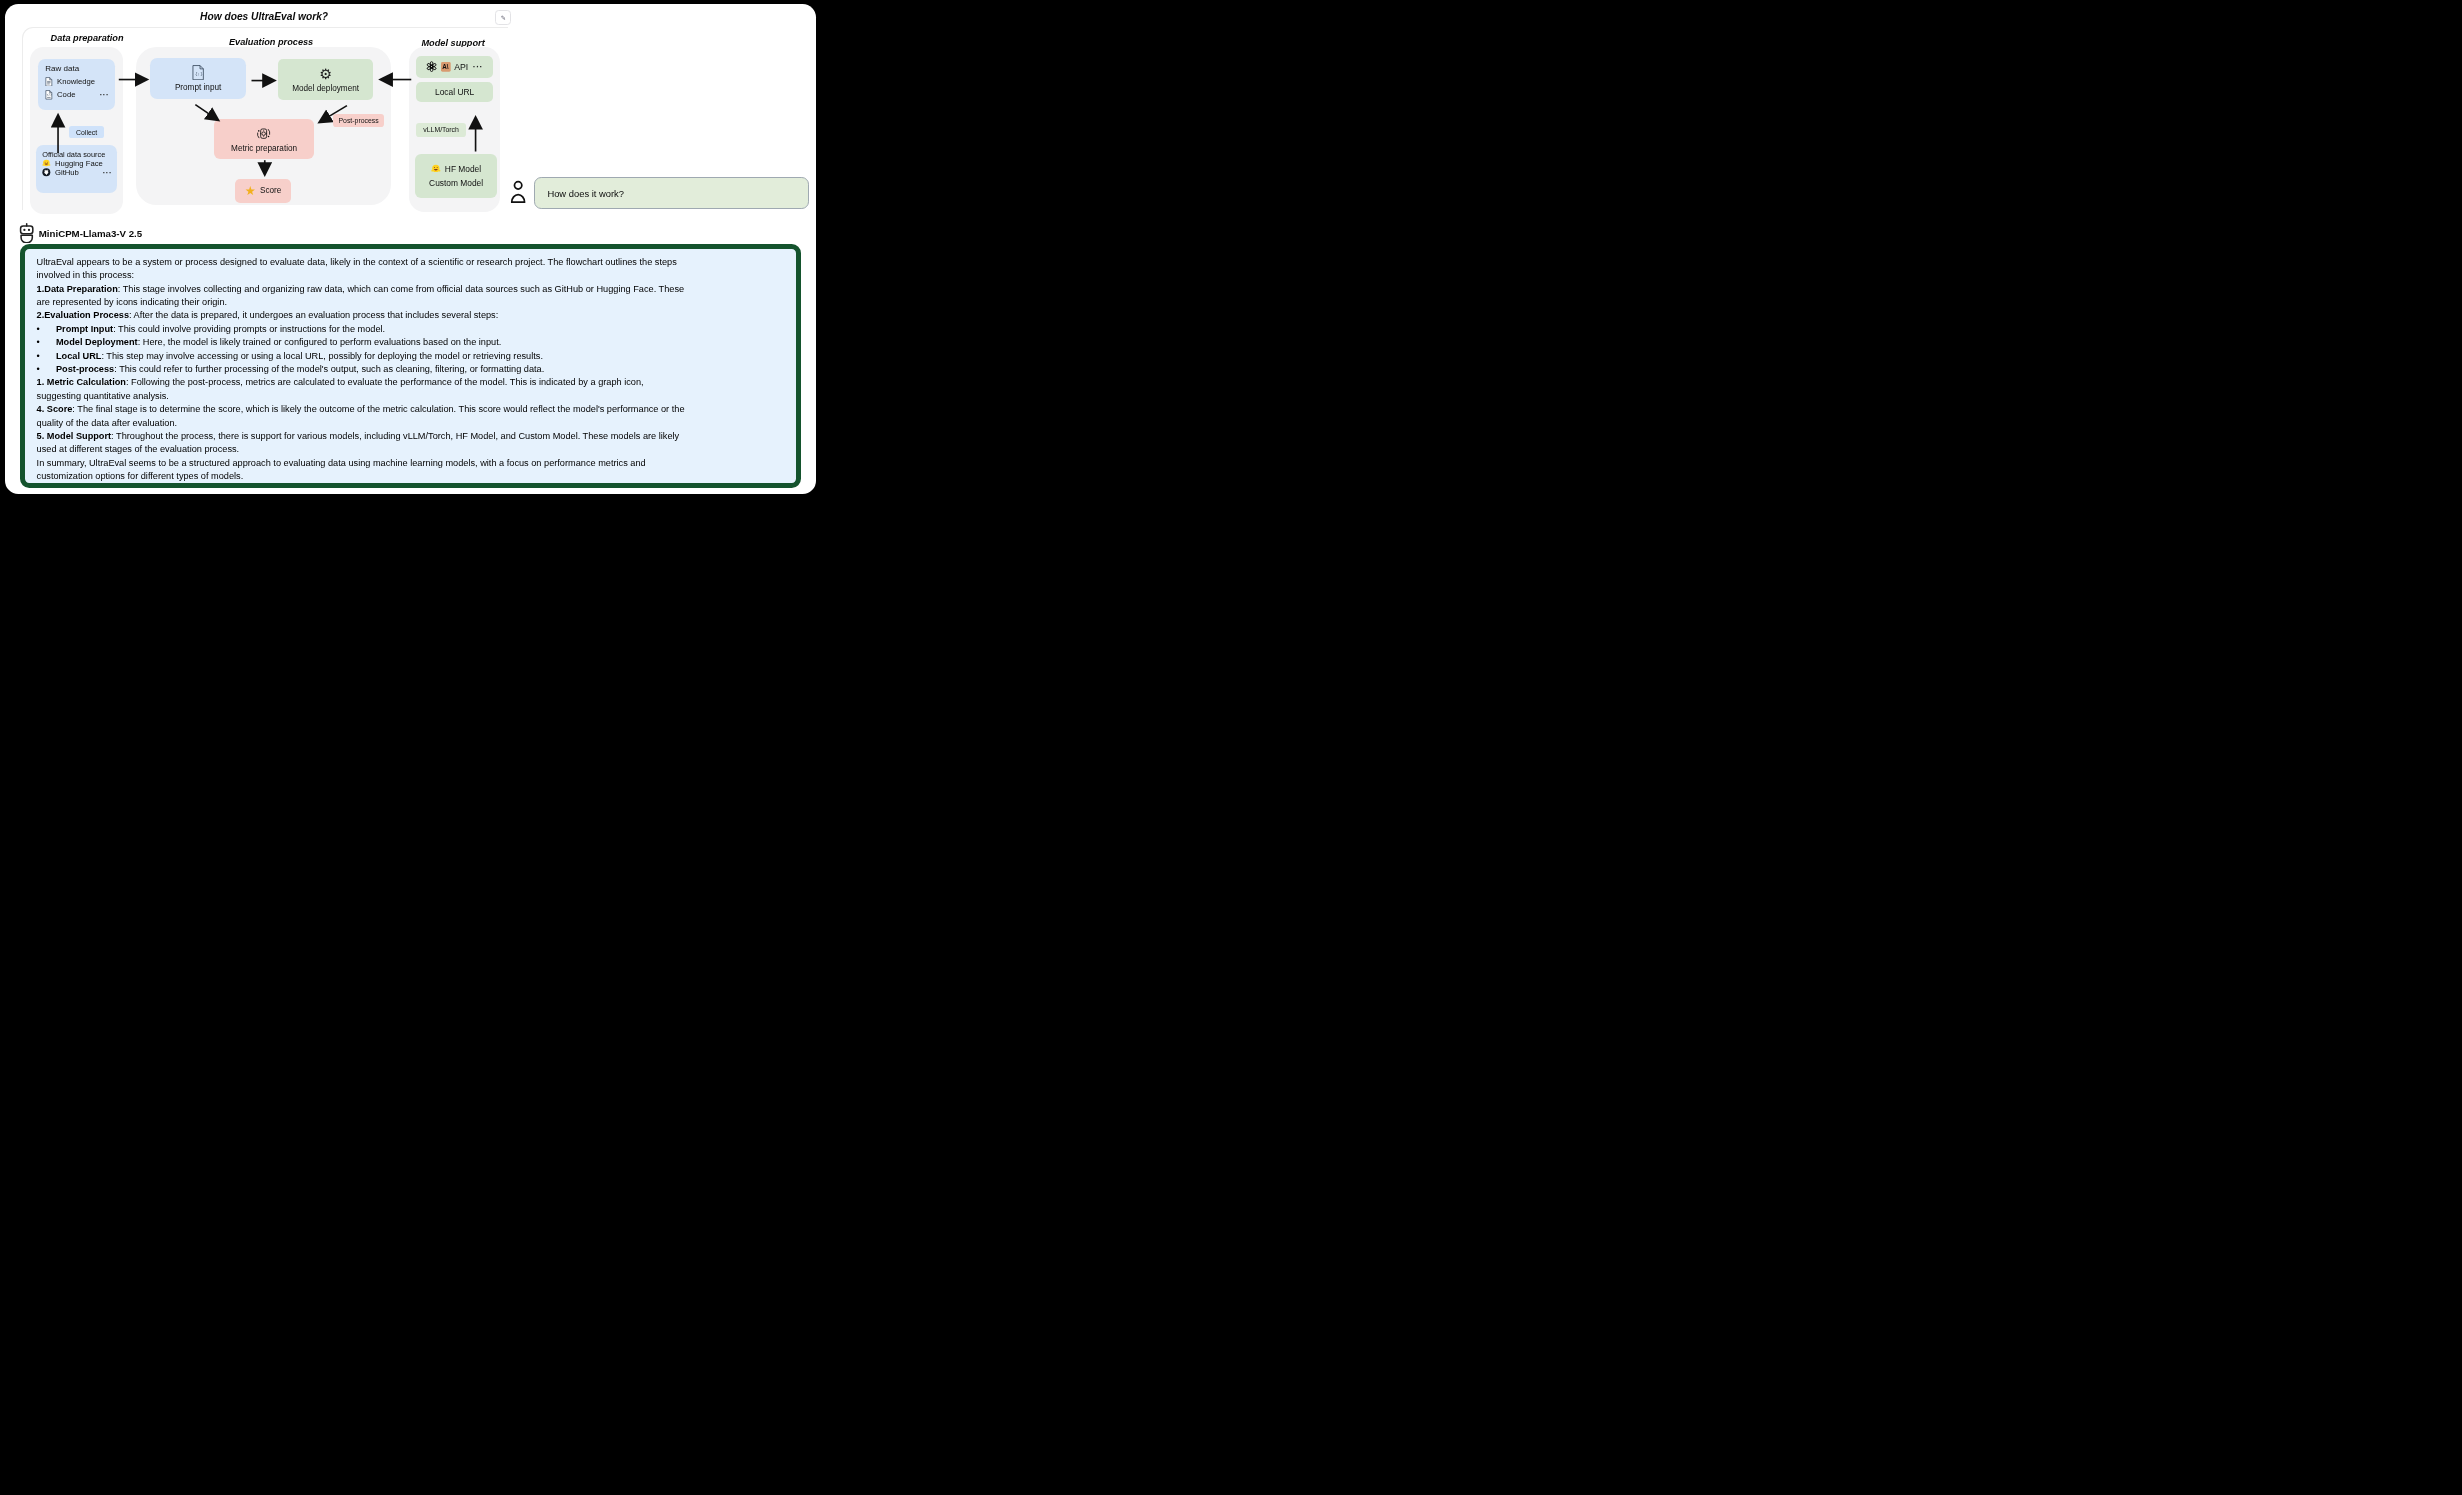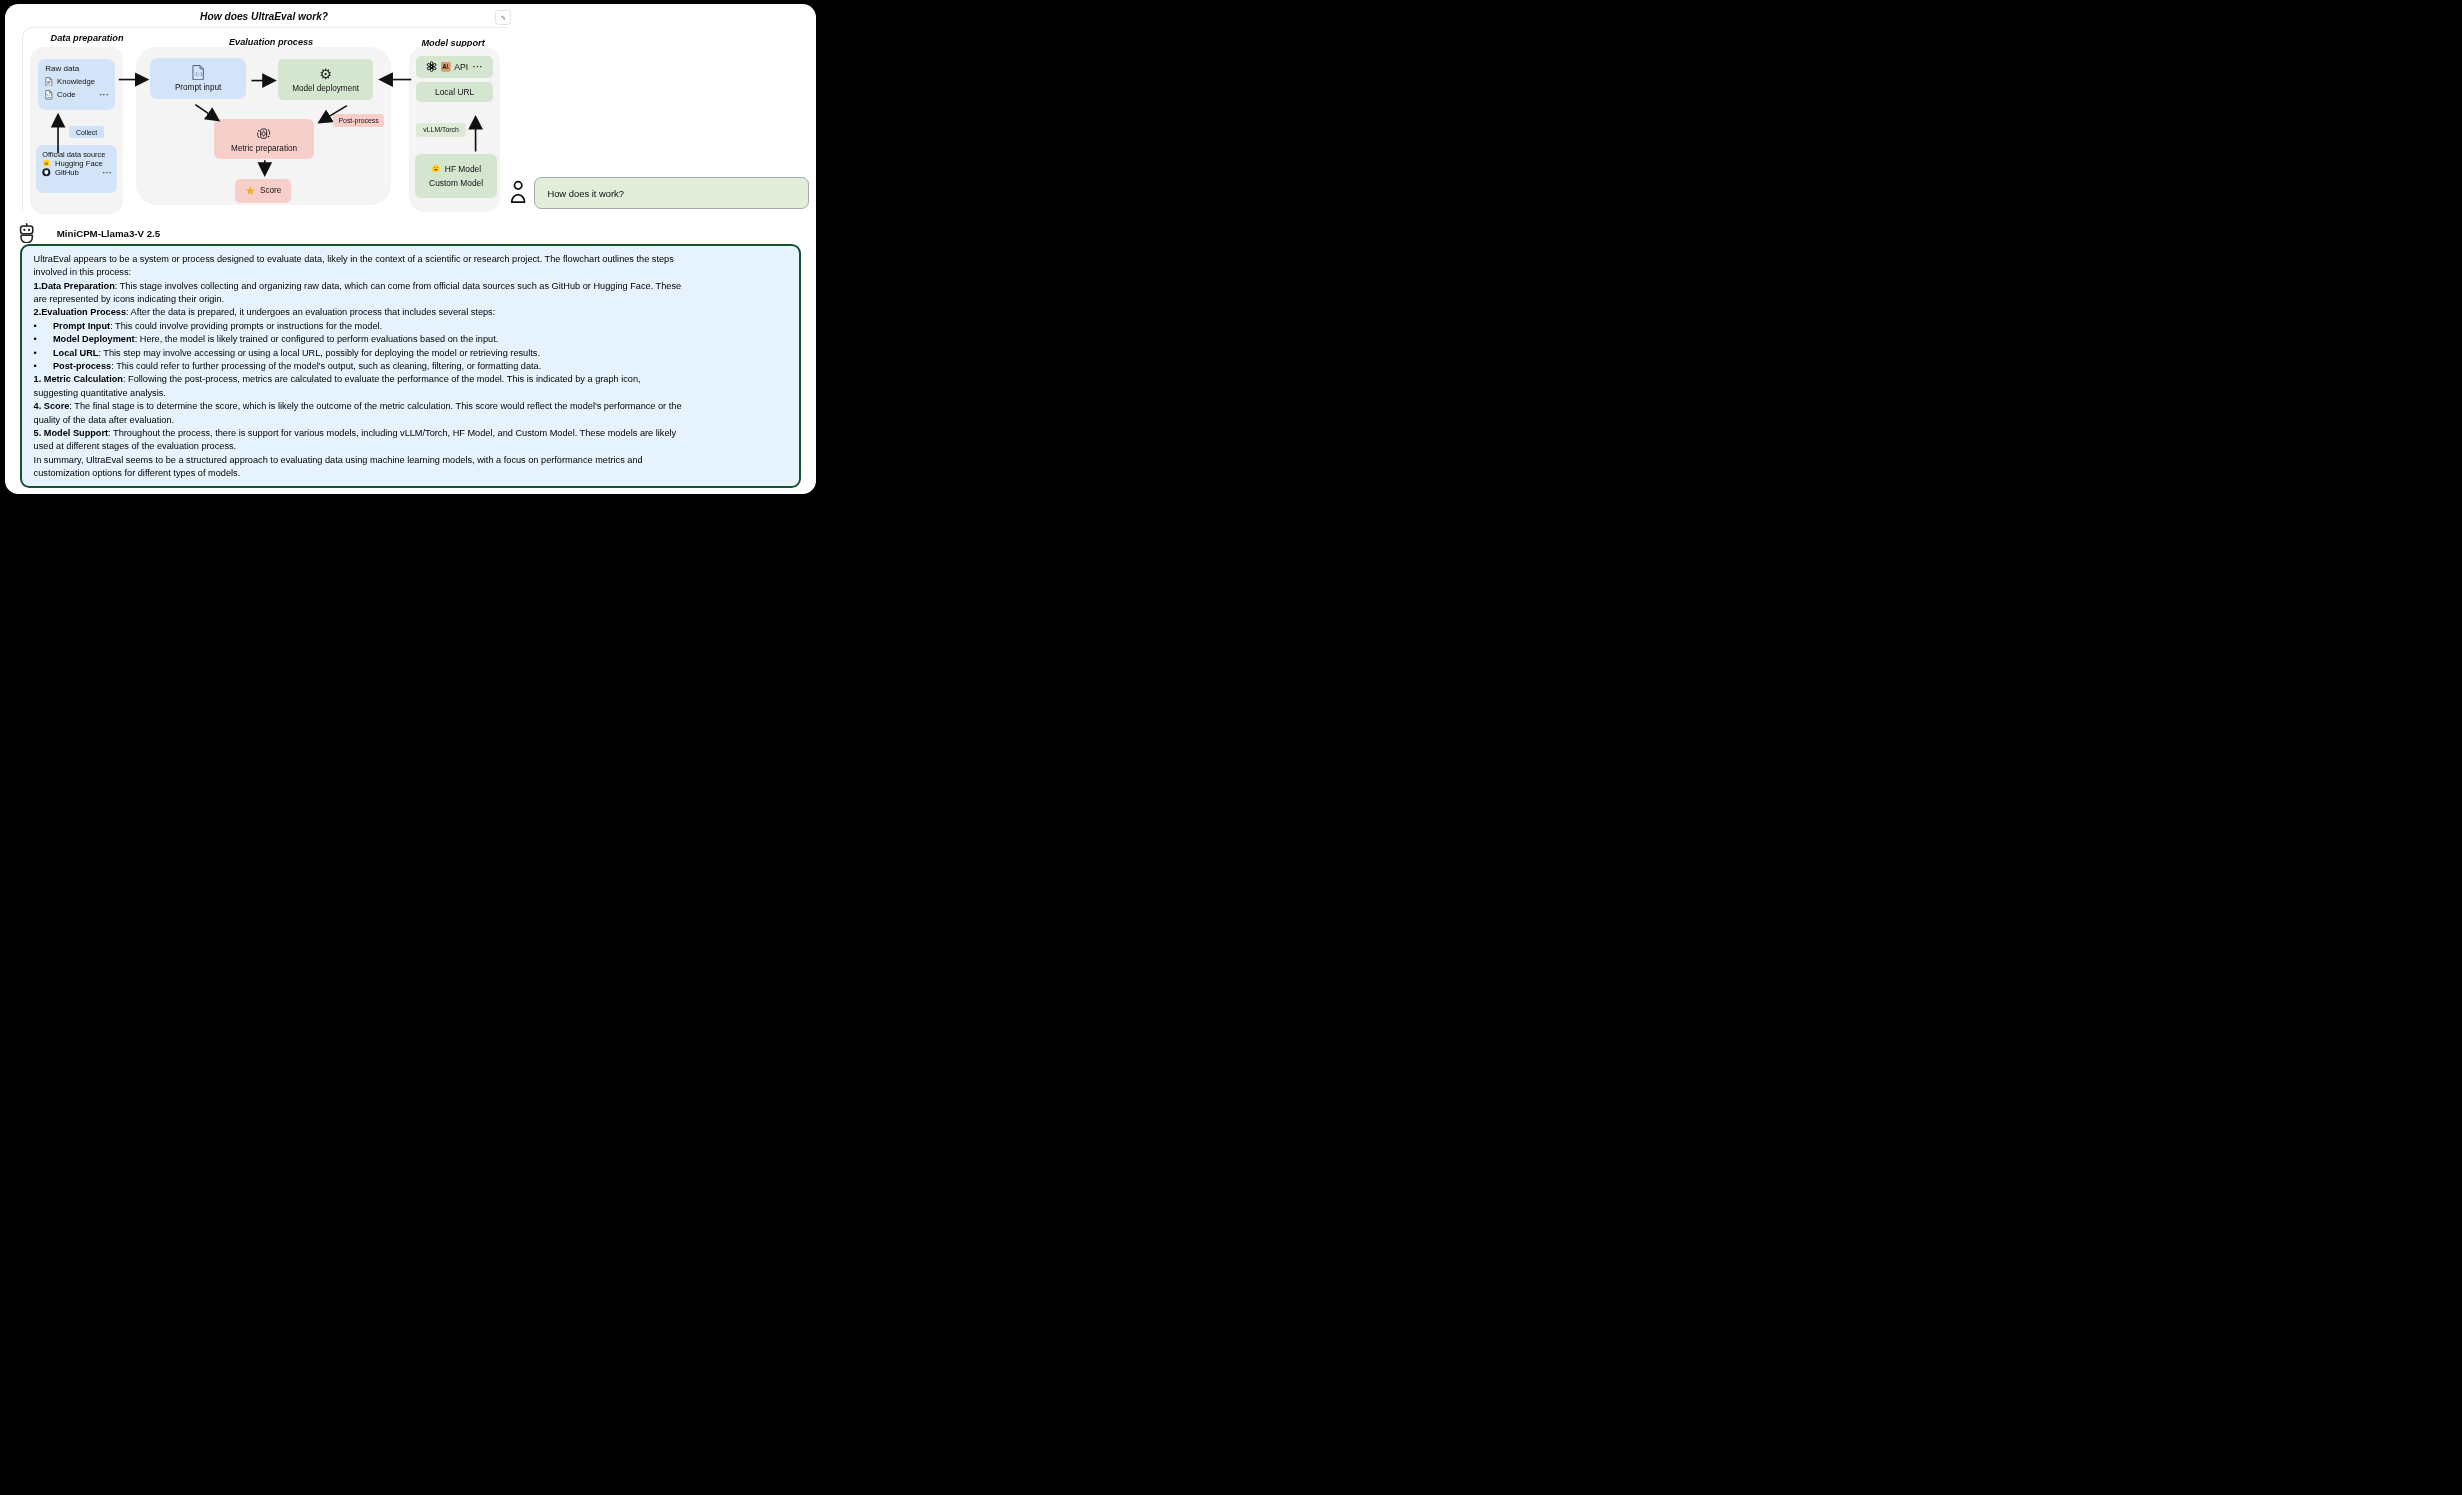--- a/index.html
+++ b/index.html
@@ -41,24 +41,24 @@
   .gear{font-size:14.3px;line-height:1;color:#1c1c1c;}
 
   .apibox{left:411px;top:52px;width:77px;height:21.5px;display:flex;align-items:center;justify-content:center;gap:3.6px;font-size:8.7px;}
   .localbox{left:411px;top:78px;width:77px;height:20.4px;display:flex;align-items:center;justify-content:center;font-size:8.4px;}
   .vllm{left:411px;top:119px;width:50px;height:13.8px;background:#dcead6;border-radius:3.1px;display:flex;align-items:center;justify-content:center;font-size:6.9px;}
   .hfbox{left:410px;top:150px;width:82px;height:44px;display:flex;flex-direction:column;align-items:center;justify-content:center;gap:3.6px;border-radius:6.1px;}
   .hfrow{display:flex;align-items:center;gap:4.1px;font-size:8.4px;}
   .anthro-sq{display:inline-flex;}
 
   .bubble{left:529px;top:173px;width:275px;height:32px;background:#e2edda;border:1px solid #9fa9b1;border-radius:7.2px;display:flex;align-items:center;padding-left:12.3px;box-sizing:border-box;font-size:9.4px;color:#0a0a0a;}
-  .botrow{left:13.3px;top:219px;display:flex;align-items:center;gap:21px;}
+  .botrow{left:13.3px;top:219px;display:flex;align-items:center;gap:3px;}
   .botname{font-size:9.7px;font-weight:bold;color:#0a0a0a;}
 
-  .response{left:15.3px;top:240px;width:781px;height:244px;background:#e6f2fd;border:2px solid #14532d;border-radius:9.2px;padding:6.6px 11.2px;box-sizing:border-box;overflow:hidden;}
+  .response{left:15.3px;top:240px;width:781px;height:244px;background:#e6f2fd;border:5px solid #14532d;border-radius:9.2px;padding:6.6px 11.2px;box-sizing:border-box;overflow:hidden;}
   .rline{font-size:9.2px;line-height:13.4px;white-space:nowrap;color:#000;}
   .rline .bold{font-weight:bold;}
   .blt{display:inline-block;width:19.4px;}
 
   svg.arrows{position:absolute;left:0;top:0;width:811px;height:489px;pointer-events:none;}
   .icon{flex:0 0 auto;display:inline-flex;}
 </style>
 </head>
 <body>
 

